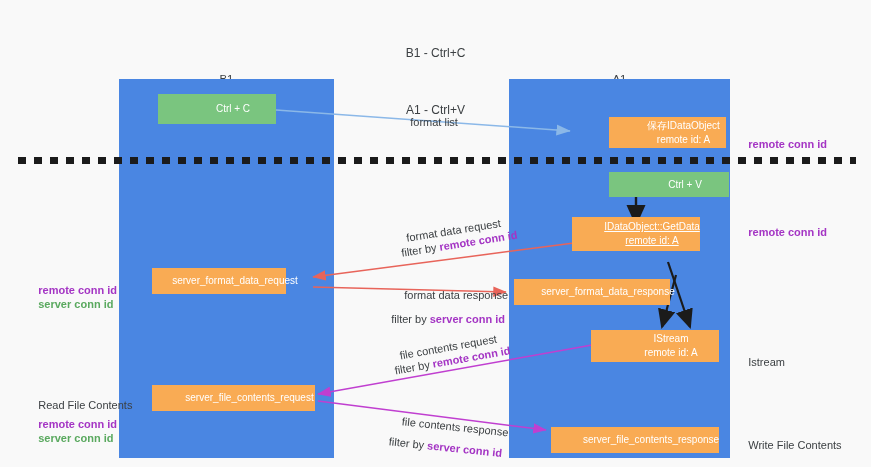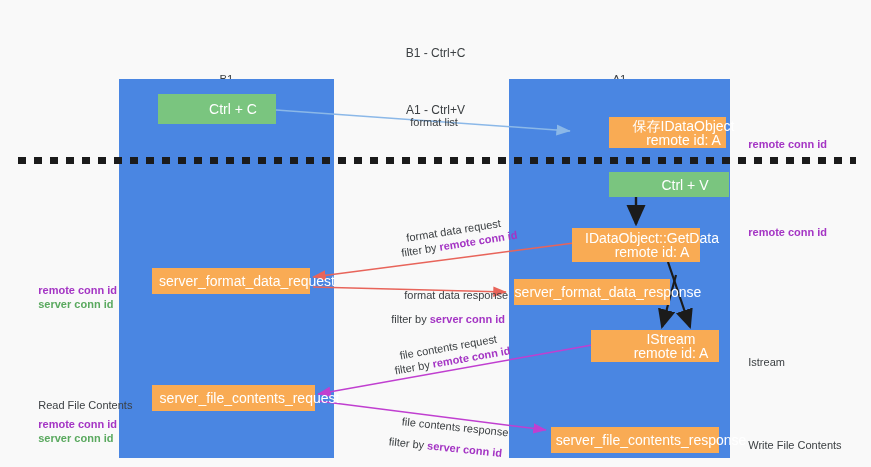--- a/index.html
+++ b/index.html
@@ -50,21 +50,21 @@
 
   
   .node {
     position: absolute;
     box-sizing: border-box;
     display: flex;
     flex-direction: column;
     align-items: center;
     justify-content: center;
     color: #ffffff;
-    font-size: 14px;
+    font-size: 10px;
     line-height: 14px;
     text-align: center;
     white-space: pre;
     padding-left: 32px;
   }
   .node.green { background: #7ac57f; }
   .node.orange { background: #f9ab54; }
 
   
   #wires {
@@ -154,26 +154,26 @@
 
   <div class="node orange" style="left:576px; top:117px; width:117px; height:31px;margin-left:33px;">
     <span>保存IDataObject</span>
     <span>remote id: A</span>
   </div>
 
   <div class="node green" style="left:609px; top:172px; width:120px; height:25px;">
     <span>Ctrl + V</span>
   </div>
 
-  <div class="node orange" style="left:572px; top:228px; width:128px; height:34px;">
+  <div class="node orange" style="left:572px; top:217px; width:128px; height:34px;text-decoration:underline;">
     <span>IDataObject::GetData</span>
     <span>remote id: A</span>
   </div>
 
-  <div class="node orange" style="left:152px; top:268px; width:158px; height:26px;">
+  <div class="node orange" style="left:152px; top:268px; width:134px; height:26px;">
     <span>server_format_data_request</span>
   </div>
 
   <div class="node orange" style="left:514px; top:279px; width:156px; height:26px;">
     <span>server_format_data_response</span>
   </div>
 
   <div class="node orange" style="left:591px; top:330px; width:128px; height:32px;">
     <span>IStream</span>
     <span>remote id: A</span>

